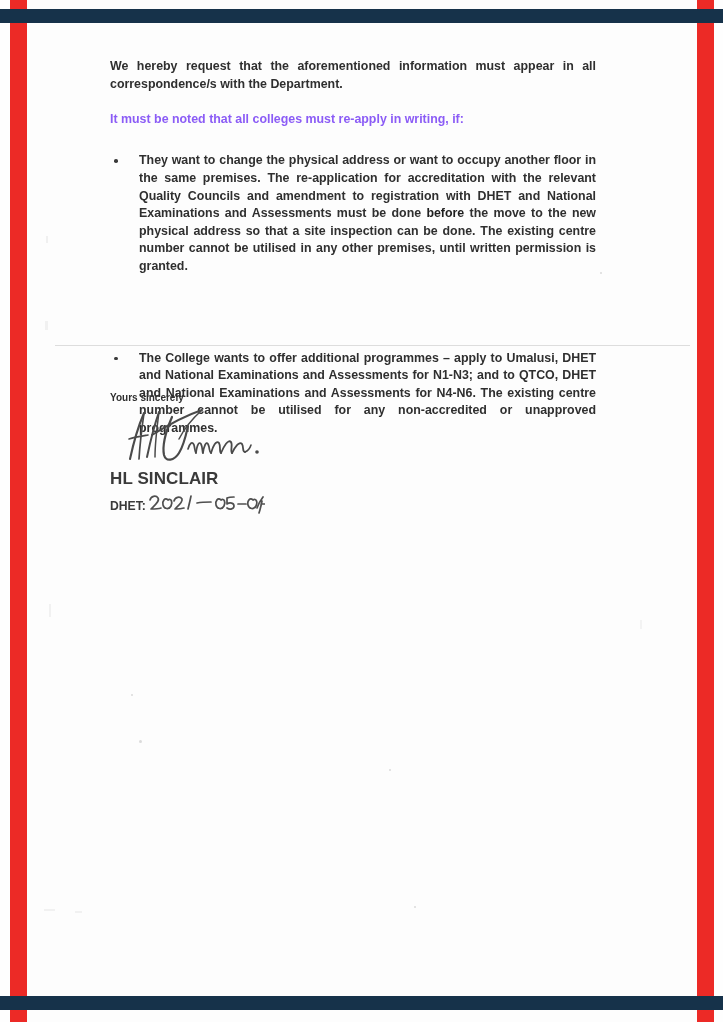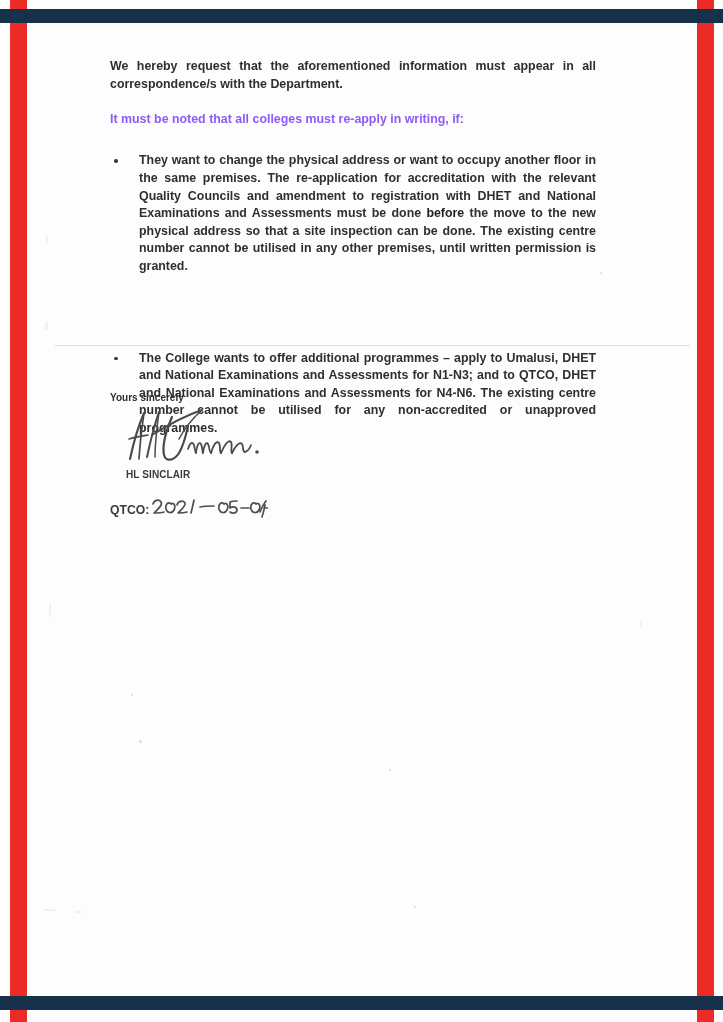--- a/index.html
+++ b/index.html
@@ -132,25 +132,25 @@
     color: #2f2f2f;
     margin: 0;
   }
   .signature-svg {
     display: block;
     margin-top: 2px;
     margin-left: 6px;
   }
   .sig-name,
   .sig-title {
-    font-size: 10px;
+    font-size: 17px;
     font-weight: 900;
     letter-spacing: 0.1px;
     color: #3a3a3a;
-    margin: 16px;
+    margin: 0;
   }
   .sig-name { margin-top: 2px; }
   .date-row {
     display: flex;
     align-items: flex-end;
     margin-top: 3px;
   }
   .date-label {
     font-size: 12.2px;
     font-weight: 900;
@@ -255,21 +255,21 @@
         <path d="M116 48 C119 42, 123 36, 126 39 C128 42, 126 47, 129 47" stroke-width="1.8"></path>
 
         <path d="M129 47 C132 46, 134 43, 135 40" stroke-width="1.6"></path>
         <circle cx="141" cy="47" r="1.8" fill="#4a4a4a" stroke="none"></circle>
       </g>
     </svg>
 
     <p class="sig-name">HL SINCLAIR</p>
 
     <div class="date-row">
-      <span class="date-label">QTCO:</span>
+      <span class="date-label">DHET:</span>
       <svg class="date-hand" width="118" height="24" viewBox="0 0 118 24" fill="none" xmlns="http://www.w3.org/2000/svg">
         <g stroke="#4f4f4f" stroke-linecap="round" stroke-linejoin="round" fill="none" stroke-width="1.7">
 
           <path d="M3 8 C4 4, 9 3, 11 6 C13 9, 8 13, 4 17 C7 17, 11 17, 14 16"></path>
 
           <path d="M21 8 C18 5, 15 9, 16 13 C17 17, 22 18, 24 14 C26 10, 24 6, 21 8"></path>
 
           <path d="M27 9 C28 5, 33 4, 35 7 C36 10, 31 14, 28 17 C31 17, 34 17, 37 16"></path>
 
           <path d="M44 4 C43 9, 42 13, 41 17"></path>

